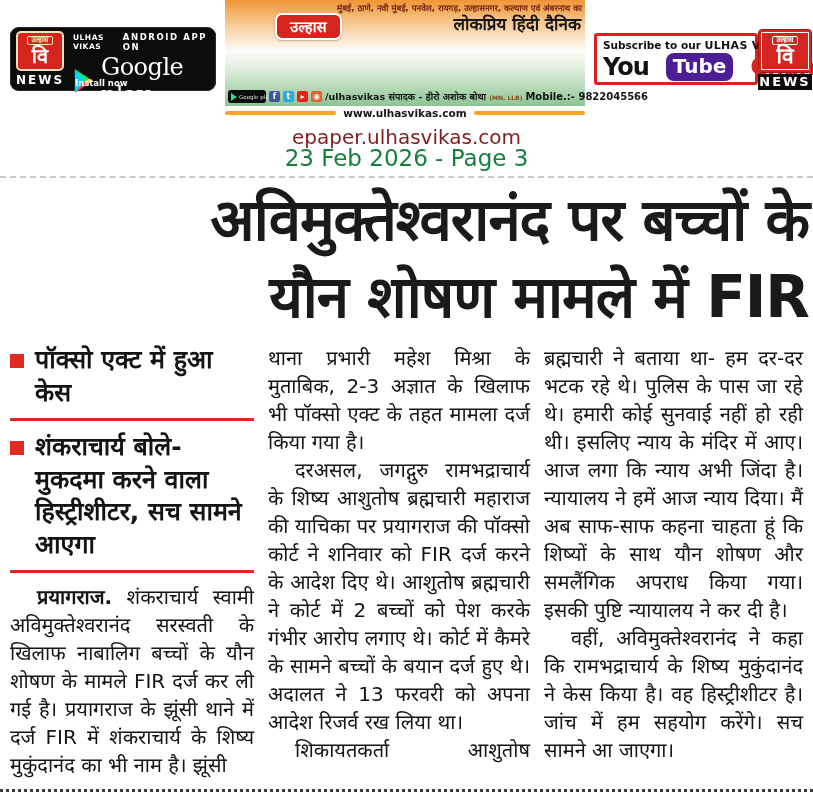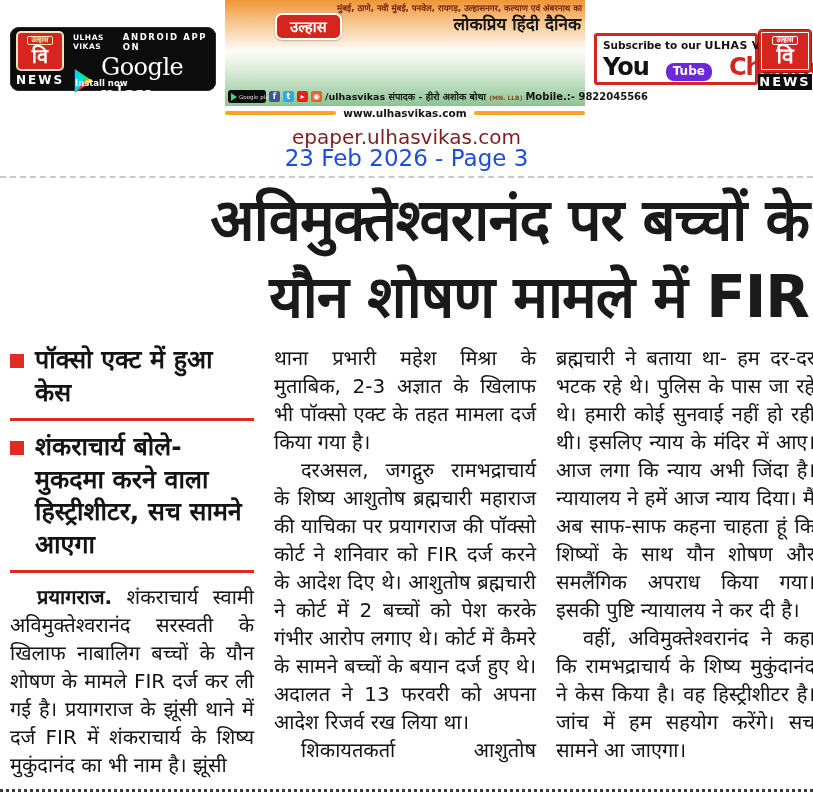--- a/index.html
+++ b/index.html
@@ -65,45 +65,45 @@
   .site-row .txt { padding:4px 7px; font-size:10.5px; font-weight:bold; color:#151515; }
 
   .subscribe-box {
     position:absolute; left:594px; top:33px; width:164px; height:52px;
     border:3px solid #d6251f; border-radius:3px; background:#fff; padding:3px 6px 0;
   }
   .sub-line1 { font-size:10.5px; font-weight:bold; color:#111; white-space:nowrap; }
   .sub-line1 .brand { font-size:11px; letter-spacing:.3px; }
   .sub-line2 { display:flex; align-items:flex-end; gap:17px; margin-top:1px; }
   .sub-you { font-size:24px; font-weight:bold; letter-spacing:-1px; color:#111; }
-  .sub-tube { background:#6d28d9; color:#fff; font-size:12px; font-weight:bold; padding:1px 7px 3px; border-radius:8px; }
+  .sub-tube { background:#4c1d95; color:#fff; font-size:20px; font-weight:bold; padding:1px 7px 3px; border-radius:8px; }
   .sub-channel { font-size:24px; font-weight:bold; letter-spacing:-1px; color:#d6251f; }
 
   .right-badge { position:absolute; left:758px; top:29px; width:54px; }
   .rb-logo {
     height:44px; background:#d6251f; border-radius:4px; border:1px solid #a31510;
     box-shadow:0 0 0 2px #d6251f inset, 0 0 0 3px #ffffff inset;
     display:flex; flex-direction:column; align-items:center; justify-content:center; line-height:1;
   }
   .rb-logo .tag { font-size:7px; font-weight:bold; color:#fff; border:1px solid #fff; padding:0 3px; border-radius:2px; }
   .rb-logo .glyph { font-size:21px; font-weight:bold; color:#fff; margin-top:1px; }
   .rb-news { margin-top:1px; background:#0c0c0c; color:#fff; font-weight:bold; font-size:13px; letter-spacing:2px; text-align:center; padding:0 0 1px; }
 
   
   .meta { text-align:center; margin-top:7px; line-height:1.02; }
   .meta .url  { font-size:20px; color:#7f1d1d; }
-  .meta .date { font-size:23px; color:#1d4ed8; }
+  .meta .date { font-size:23px; color:#15803d; }
   .dashed-sep { border-top:2px dashed #c9c9c9; margin-top:5px; }
 
   
   .headline { text-align:right; padding:4px 4px 2px; font-weight:bold; color:#1a1a1a;
     font-size:58px; line-height:1.33; letter-spacing:-1px; }
 
   
-  .columns { display:flex; gap:20px; padding:6px 8px 0 10px; }
+  .columns { display:flex; gap:14px; padding:6px 8px 0 10px; }
   .col { text-align:justify; }
   .col1 { flex:0 0 244px; }
   .col2 { flex:0 0 262px; }
   .col3 { flex:0 0 259px; }
 
   .bullet-item { display:flex; gap:11px; font-size:25px; font-weight:bold; line-height:1.3; color:#141414; text-align:left; }
   .bullet-item .sq { width:14px; height:14px; background:#e02b20; margin-top:10px; flex:none; }
   .red-rule { height:3px; background:#e02b20; margin:9px 0 10px; }
 
   .body-para { font-size:20px; line-height:1.4; color:#141414; }

